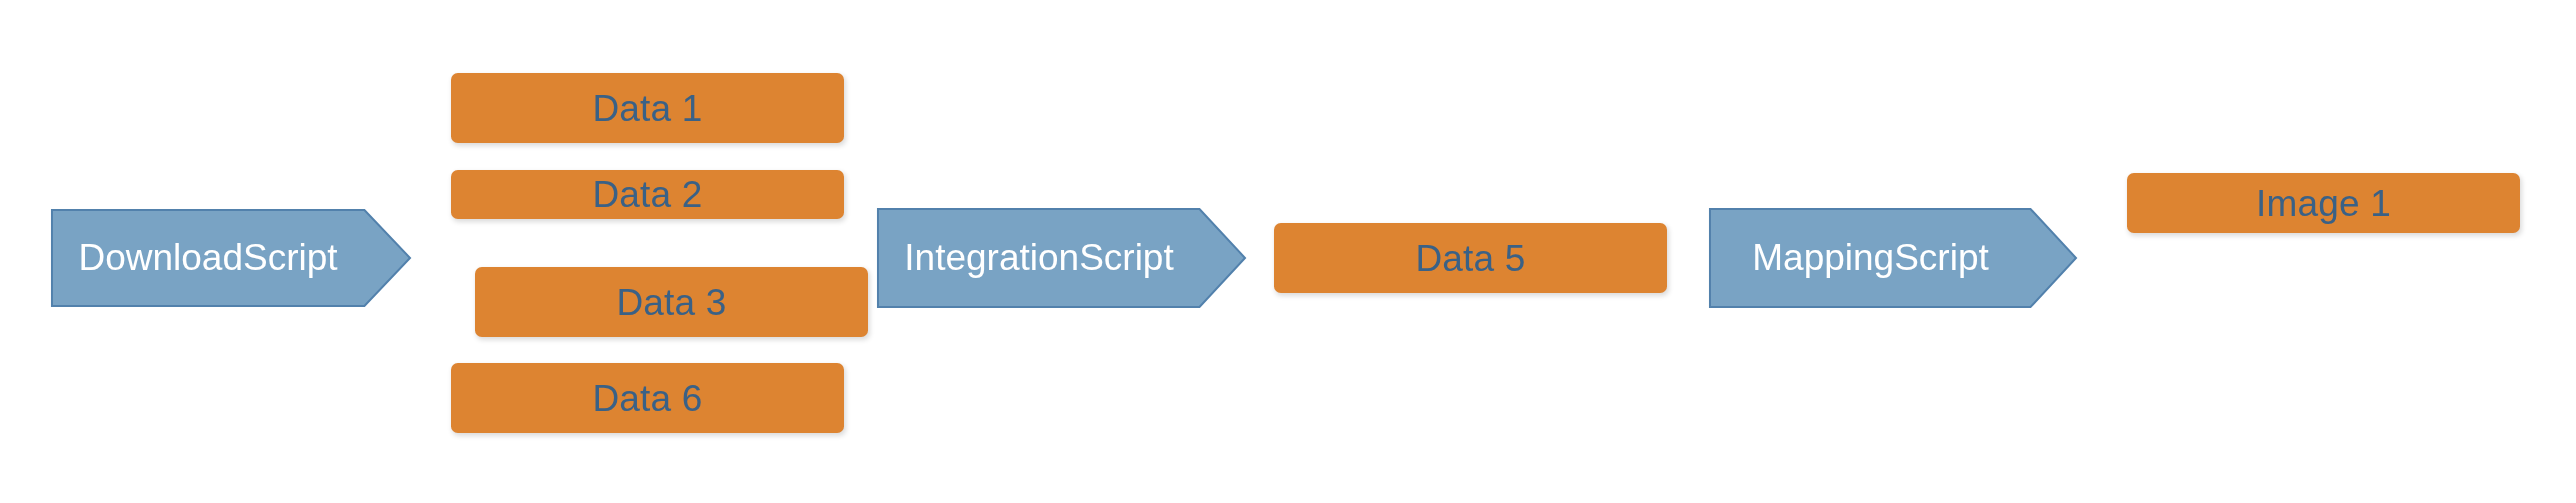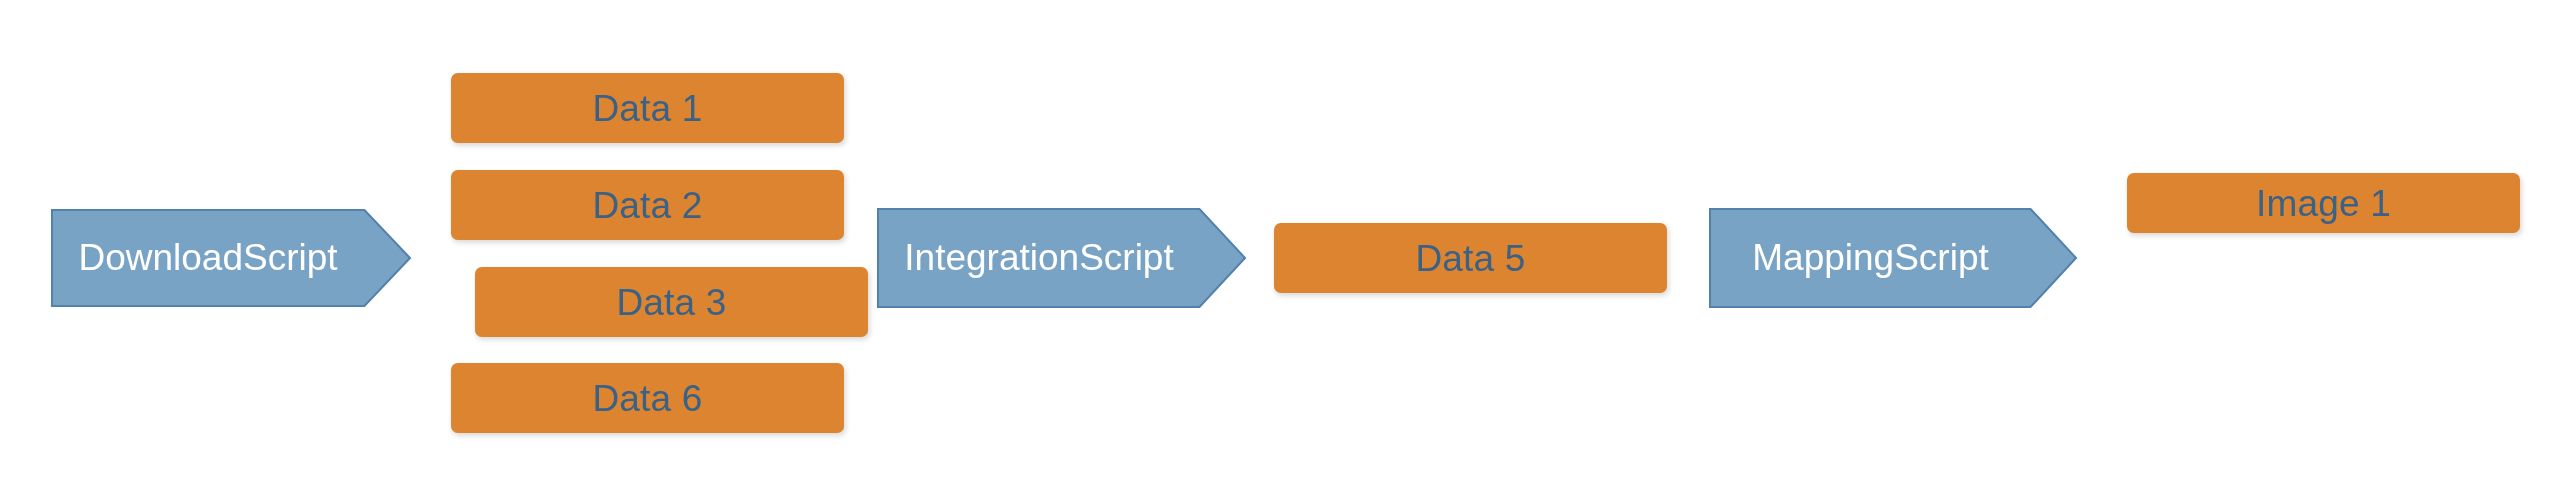--- a/index.html
+++ b/index.html
@@ -98,21 +98,21 @@
     </svg>
     <div class="arrow-label" style="width: 323px;">
       <span class="line1">Mapping</span>
       <span class="line2">Script</span>
     </div>
   </div>
 
   <div class="data-box" id="artifact-0" style="left: 451px; top: 73px; width: 393px; height: 70px;">
     <span class="box-label">Data 1</span>
   </div>
-  <div class="data-box" id="artifact-1" style="left: 451px; top: 170px; width: 393px; height: 70px;">
+  <div class="data-box" id="artifact-1" style="left: 451px; top: 170px; width: 393px; height: 49px;">
     <span class="box-label">Data 2</span>
   </div>
   <div class="data-box" id="artifact-2" style="left: 451px; top: 267px; width: 393px; height: 70px; margin-left: 24px;">
     <span class="box-label">Data 3</span>
   </div>
   <div class="data-box" id="artifact-3" style="left: 451px; top: 363px; width: 393px; height: 70px;">
     <span class="box-label">Data 6</span>
   </div>
   <div class="data-box" id="artifact-4" style="left: 1274px; top: 223px; width: 393px; height: 70px;">
     <span class="box-label">Data 5</span>

